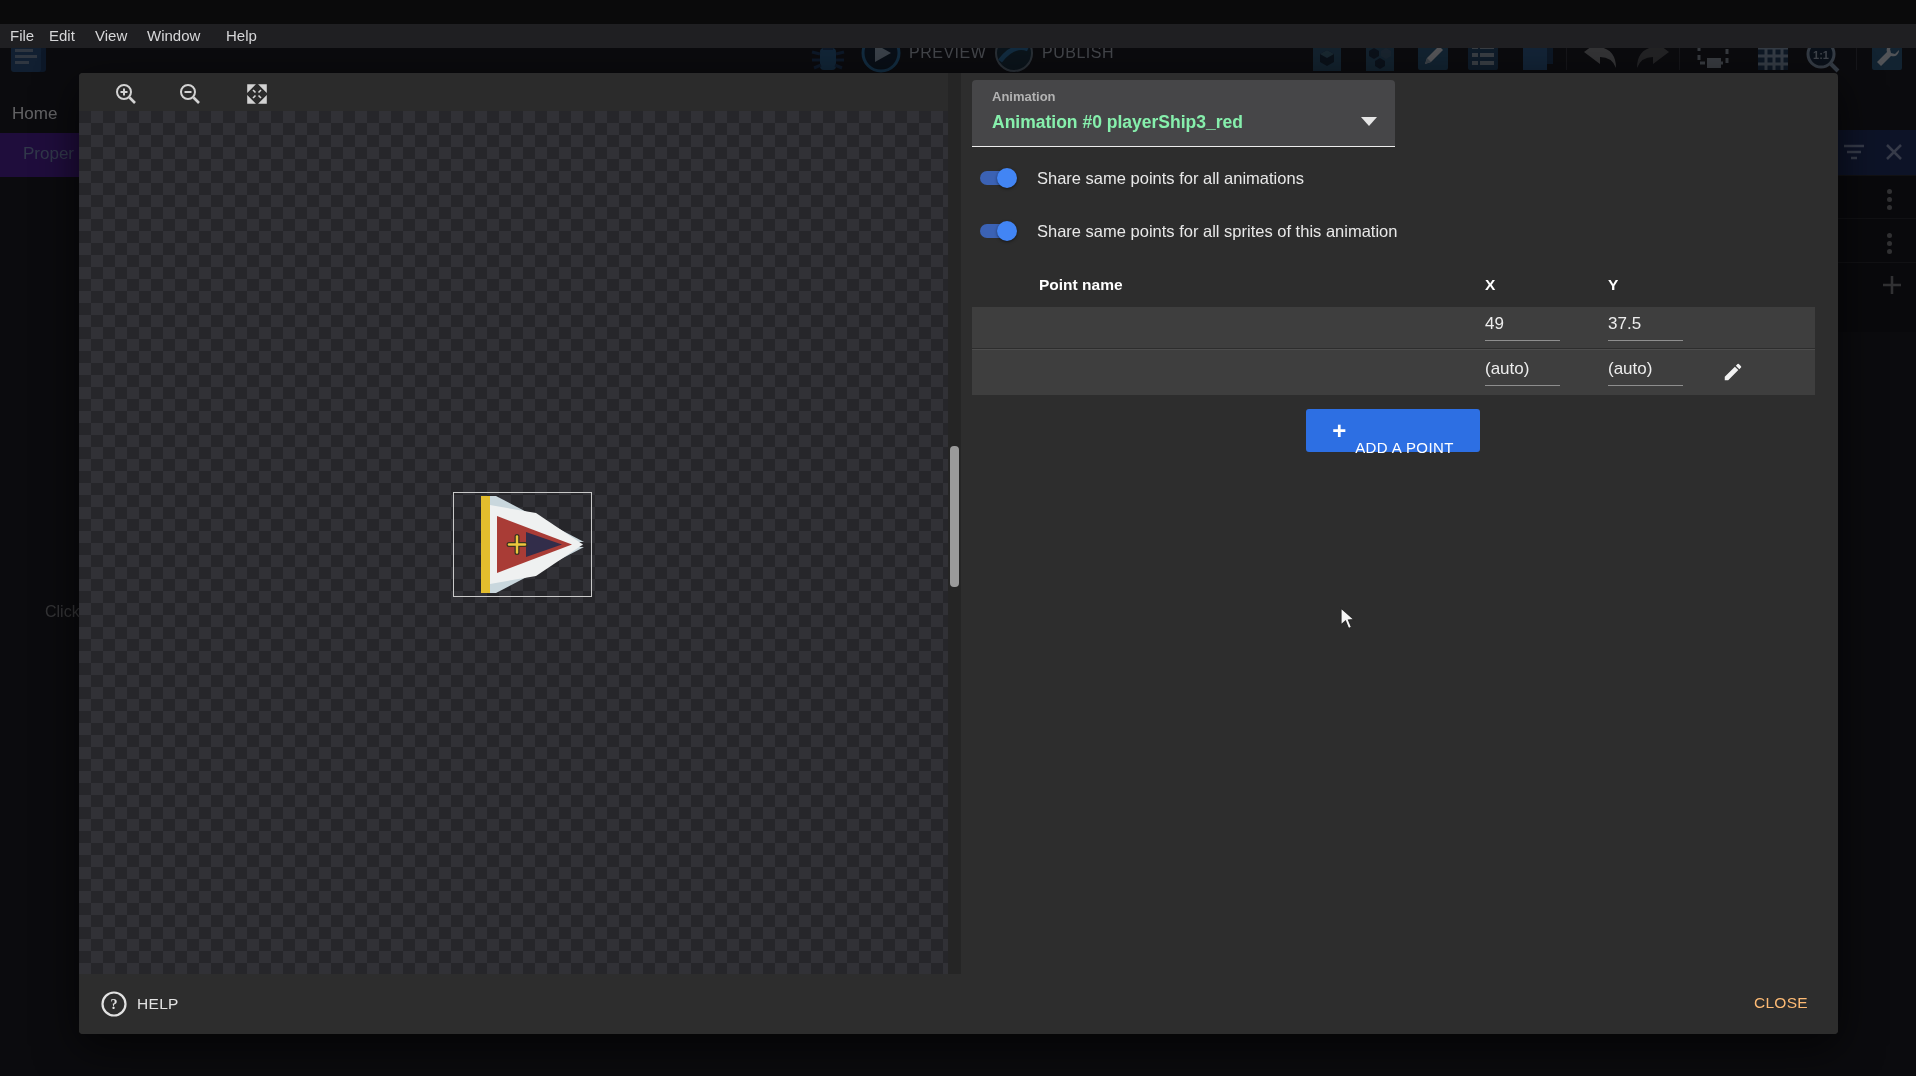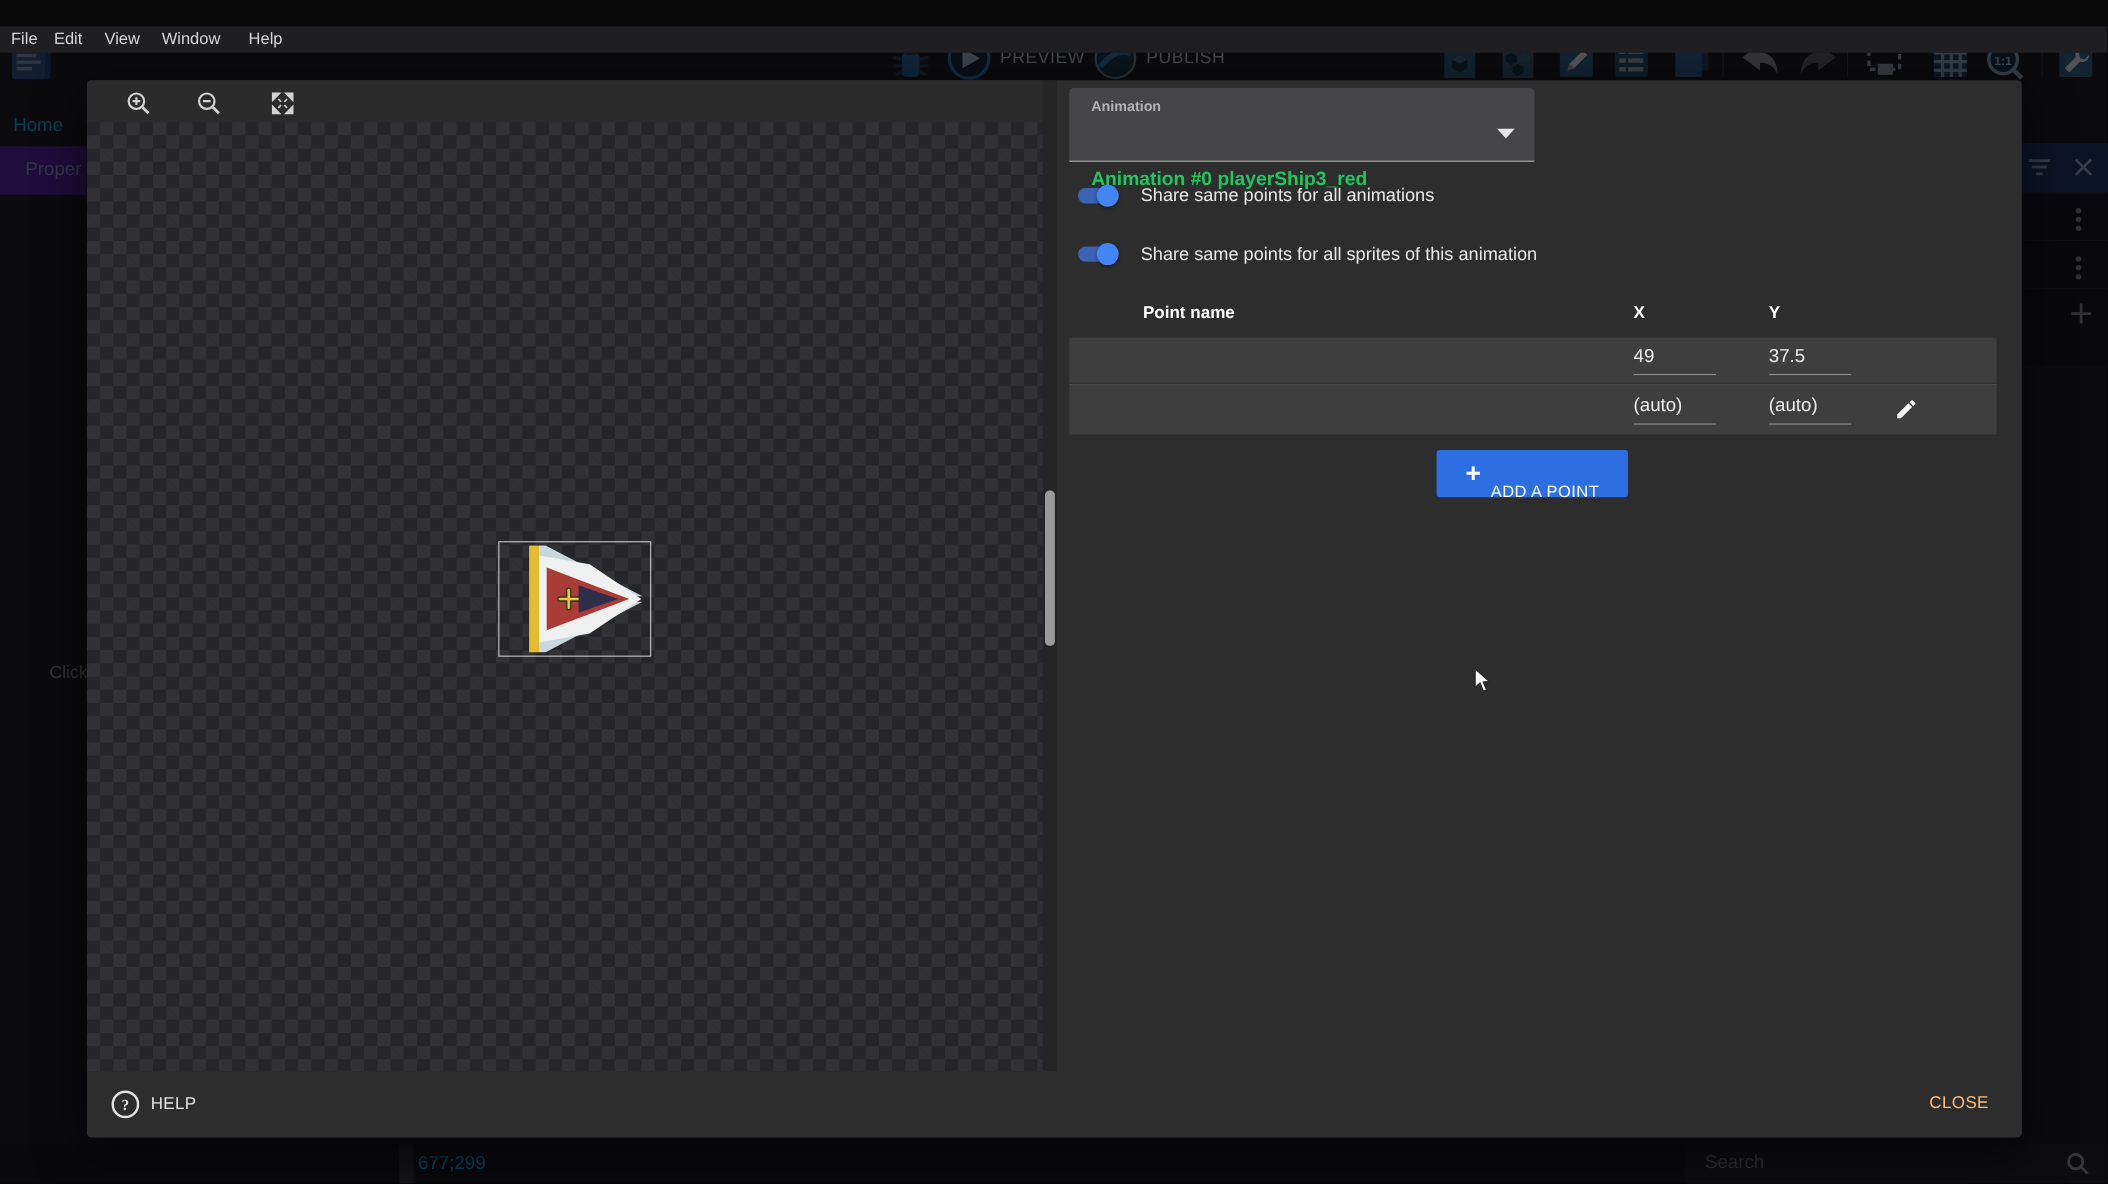--- a/index.html
+++ b/index.html
@@ -13,21 +13,21 @@
 
   
   .menubar { left:0; top:0; width:100%; height:24px; background:#1f1f22; z-index:30;margin-top:24px; }
   .menubar span { position:absolute; top:3px; font-size:15px; color:#d6d6d8; cursor:default; }
 
   
   .app-bg { left:0; top:24px; width:1916px; height:1052px; background:#161619; z-index:1; }
   .toolbar-label { font-size:16px; color:#aeb4bc; letter-spacing:.5px; }
   .vsep-tb { width:1px; height:34px; background:#35353a; top:12px; }
   .bg-tab-blue { background:#4c1d95; }
-  .bg-text { color:#0ea5e9; }
+  .bg-text { color:#ffffff; }
   .statusbar { left:0; top:1016px; width:1916px; height:36px; background:#121214; }
   .search-zone { left:1532px; top:1016px; width:384px; height:36px; background:#1d1d20; }
   .search-zone input {
     background:transparent; border:none; outline:none; color:#8f8f8f;
     font-size:17px; font-family:"Liberation Sans",sans-serif; width:300px; margin:7px 0 0 18px;
   }
   .rp-head { left:1838px; top:106px; width:78px; height:45px; background:#1d2c5e; }
   .rp-row  { left:1838px; width:78px; background:#121214; border-top:1px solid #26262a; }
   .dots i { display:block; width:5px; height:5px; border-radius:50%; background:#7d7d7d; margin:3px auto; }
 
@@ -50,21 +50,21 @@
   .canvas-btn { top:9px; width:24px; height:24px; cursor:pointer; }
   .sprite-box { left:374px; top:419px; width:139px; height:105px; border:1px solid #c9c9c9; }
   .vscroll { left:869px; top:0; width:13px; height:901px; background:#252525; }
   .vthumb { left:2px; top:373px; width:9px; height:141px; background:#9a9a9a; border-radius:4px; }
 
   .ddbox {
     top:7px; height:67px; background:#464648; border-radius:4px 4px 0 0;
     border-bottom:1px solid #ededed; cursor:pointer;font-weight:bold;
   }
   .ddbox .lbl { position:absolute; left:20px; top:9px; font-size:13px; color:#b3b3b3; }
-  .ddbox .val { position:absolute; left:20px; top:32px; font-size:17.5px; color:#22c55e;margin-top:40px; }
+  .ddbox .val { position:absolute; left:20px; top:32px; font-size:17.5px; color:#86efac; }
   .dd-arrow {
     position:absolute; right:18px; bottom:20px; width:0; height:0;
     border-left:8px solid transparent; border-right:8px solid transparent;
     border-top:9px solid #e6e6e6;
   }
   .toggle { width:40px; height:20px; cursor:pointer; }
   .toggle .track { position:absolute; left:3px; top:3px; width:34px; height:14px; border-radius:7px; background:#3b62b4; }
   .toggle .thumb { position:absolute; right:0; top:0; width:20px; height:20px; border-radius:50%; background:#4285f4; box-shadow:0 1px 3px rgba(0,0,0,.5); }
   .toggle-lbl { font-size:16.5px; color:#e8e8e8; }
 
@@ -231,31 +231,20 @@
     </div>
     <div class="abs rp-row" style="top:238px;height:70px">
       <svg style="position:absolute;left:44px;top:12px" width="20" height="20" viewBox="0 0 20 20">
         <g stroke="#7d7d7d" stroke-width="2.5">
             <line x1="10" y1="1" x2="10" y2="19"></line>
             <line x1="1" y1="10" x2="19" y2="10"></line>
           </g>
       </svg>
     </div>
 
-    <div class="abs statusbar">
-      <div class="abs" style="left:363px;top:0;width:13px;height:36px;background:#2a2a2e"></div>
-      <span class="abs bg-text" style="left:380px;top:8px;font-size:17px">677;299</span>
-      <div class="abs search-zone" style="top:0;left:1532px">
-        <input placeholder="Search" style="">
-        <svg style="position:absolute;right:16px;top:7px" width="22" height="22" viewBox="0 0 22 22">
-          <circle cx="9" cy="9" r="6.5" fill="none" stroke="#8f8f8f" stroke-width="2.5"></circle>
-          <line x1="14" y1="14" x2="20" y2="20" stroke="#8f8f8f" stroke-width="2.5"></line>
-        </svg>
-      </div>
-    </div>
   </div>
 
   <div class="abs overlay"></div>
 
   <div class="abs menubar">
     <span style="left:10px">File</span>
     <span style="left:49px">Edit</span>
     <span style="left:95px">View</span>
     <span style="left:147px">Window</span>
     <span style="left:226px">Help</span>

